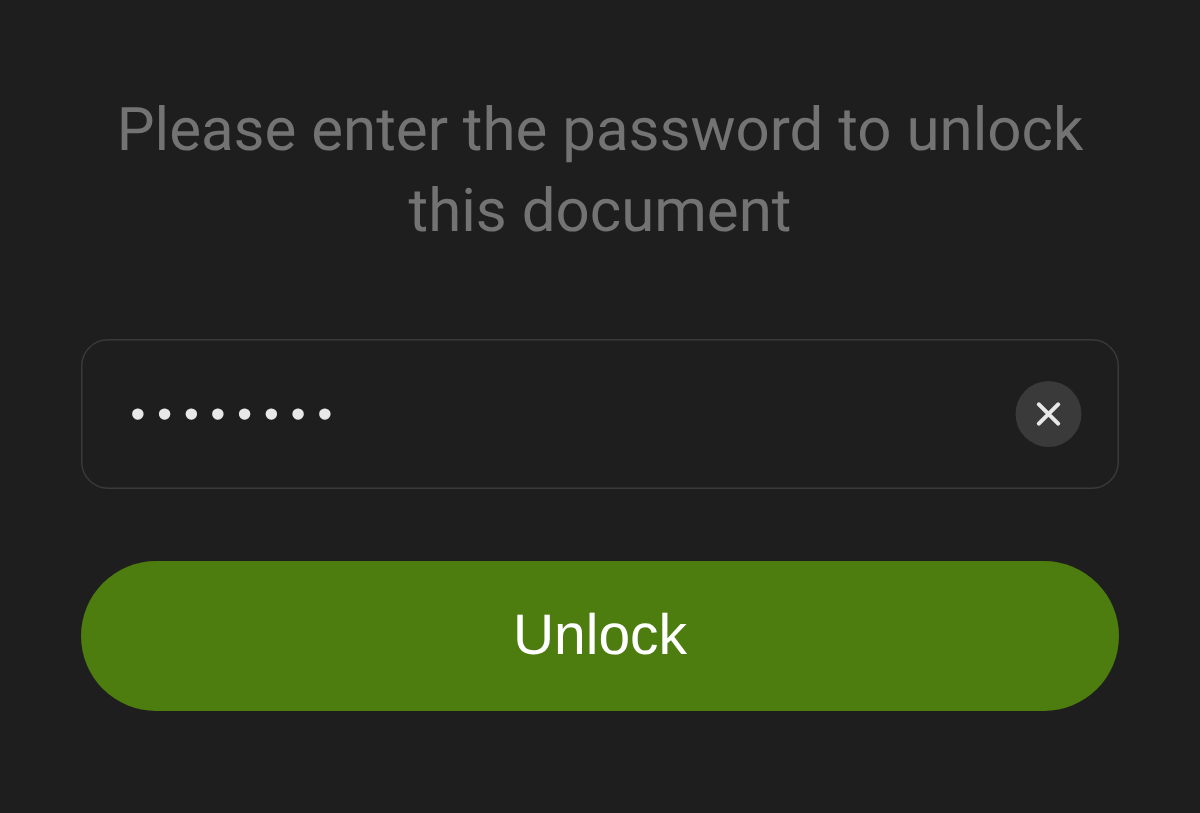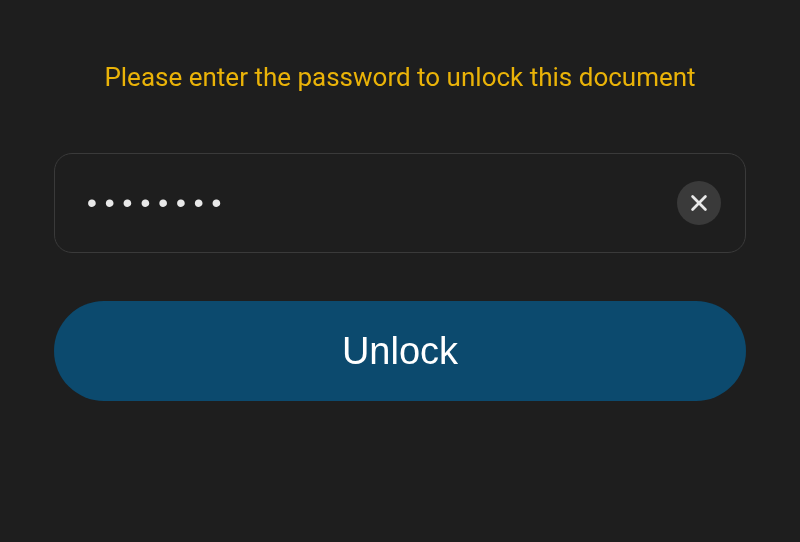--- a/index.html
+++ b/index.html
@@ -11,22 +11,22 @@
       width: 800px;
       height: 542px;
       background-color: #1e1e1e;
       font-family: -apple-system, BlinkMacSystemFont, "Segoe UI", Roboto, Arial, sans-serif;
       display: flex;
       flex-direction: column;
       align-items: center;
       padding-top: 60px;
     }
     .prompt-text {
-      color: #eab308;
-      font-size: 26px;
+      color: #737373;
+      font-size: 40px;
       font-weight: 400;
       text-align: center;
       line-height: 1.35;
       max-width: 680px;
       margin-bottom: 58px;
     }
     .input-wrapper {
       width: 692px;
       height: 100px;
       background-color: #1e1e1e;
@@ -62,21 +62,21 @@
       cursor: pointer;
       flex-shrink: 0;
     }
     .clear-button svg {
       width: 22px;
       height: 22px;
     }
     .unlock-button {
       width: 692px;
       height: 100px;
-      background-color: #0c4a6e;
+      background-color: #4d7c0f;
       border: none;
       border-radius: 50px;
       color: #ffffff;
       font-size: 38px;
       font-weight: 400;
       cursor: pointer;
     }
   </style>
 </head>
 <body>

